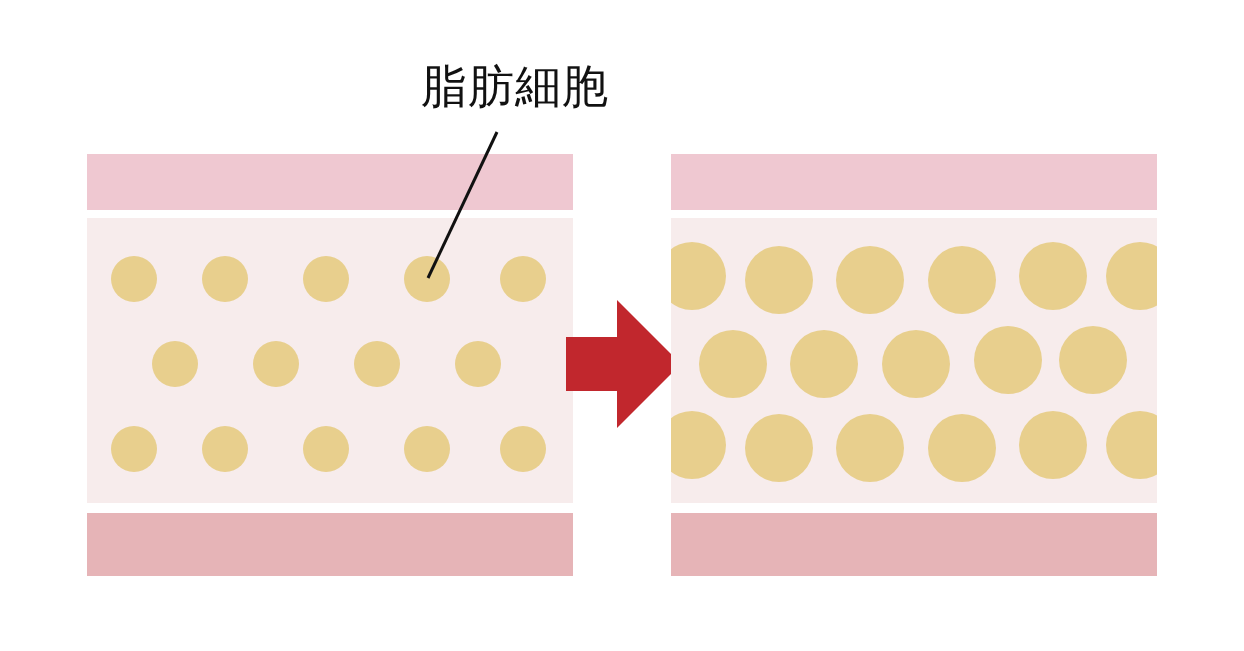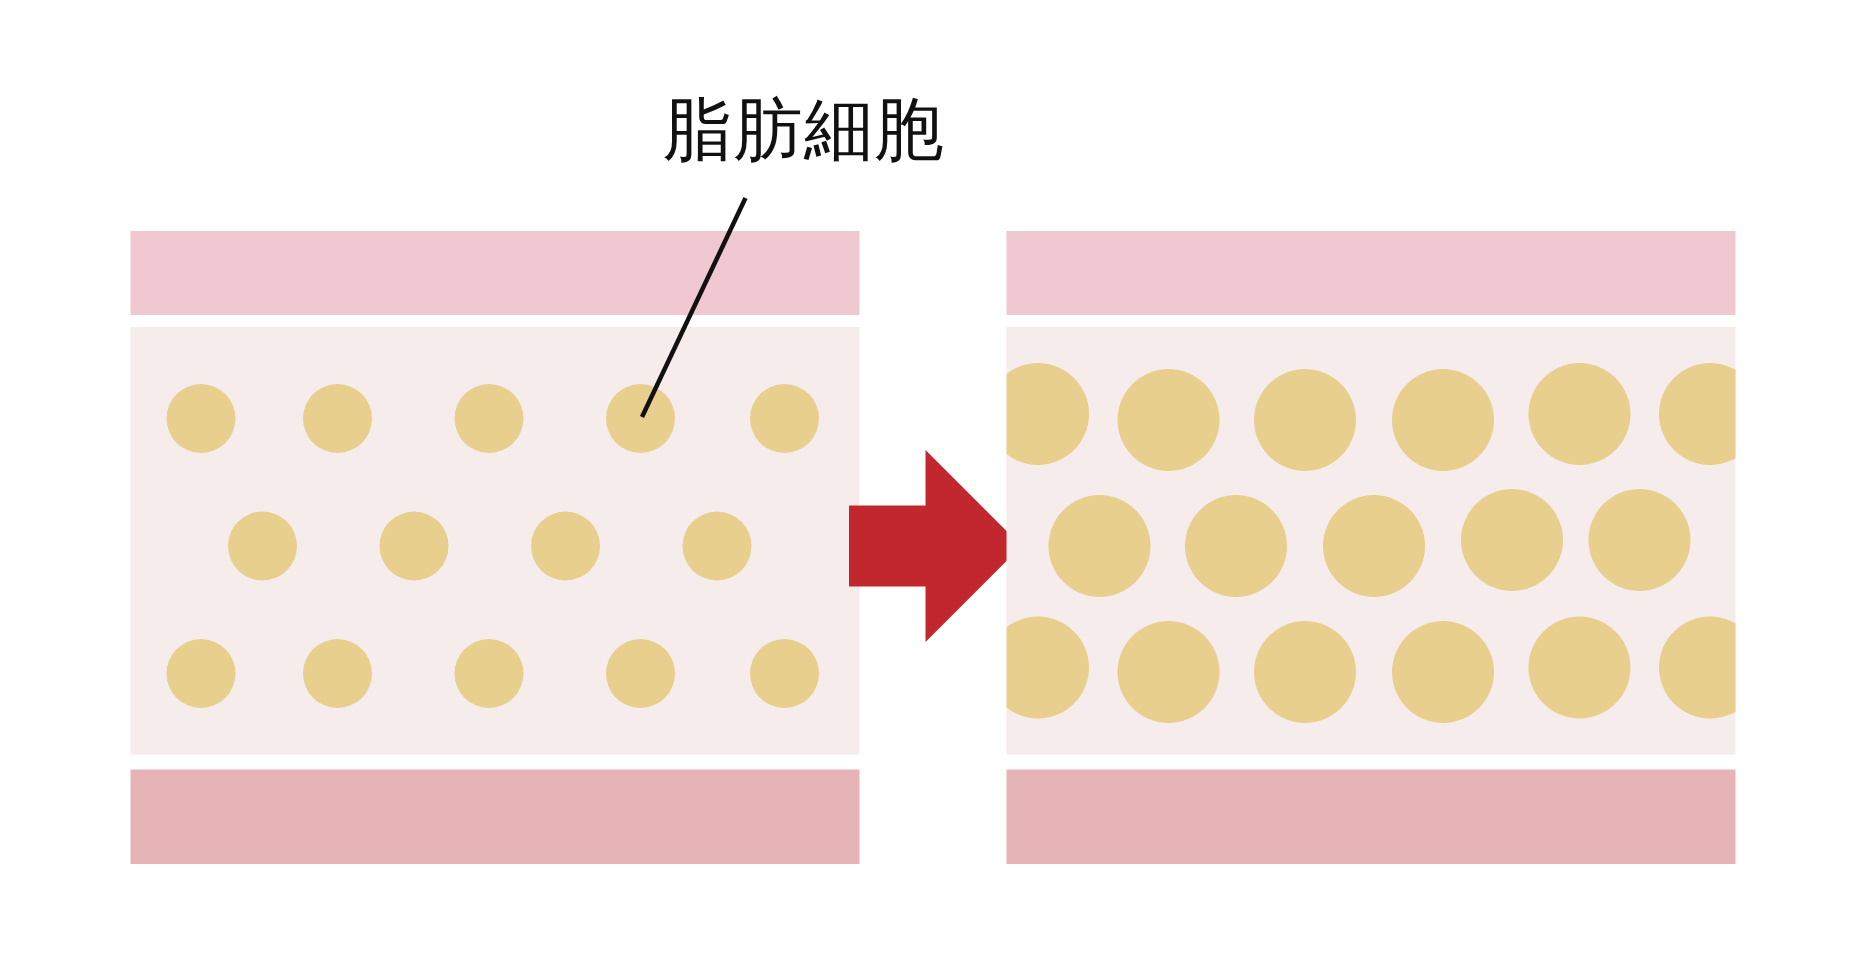--- a/index.html
+++ b/index.html
@@ -1,17 +1,17 @@
 <!DOCTYPE html>
 <html><head>
 <meta charset="utf-8">
 <style>
   html, body { margin:0; padding:0; background:#ffffff; }
   body { width:1244px; height:651px; position:relative; overflow:hidden; font-family:"DejaVu Sans", sans-serif; }
-  .label { position:absolute; left:400px; top:56px; width:230px; text-align:right; font-size:46px; color:#111; letter-spacing:1px; font-family:"DejaVu Sans", sans-serif; }
+  .label { position:absolute; left:400px; top:56px; width:230px; text-align:center; font-size:46px; color:#111; letter-spacing:1px; font-family:"DejaVu Sans", sans-serif; }
   svg.diagram { position:absolute; left:0; top:0; }
 </style>
 </head>
 <body>
 
 <div class="label">脂肪細胞</div>
 
 <svg class="diagram" width="1244" height="651" viewBox="0 0 1244 651">
   <defs>
     <clipPath id="clipLeft">

